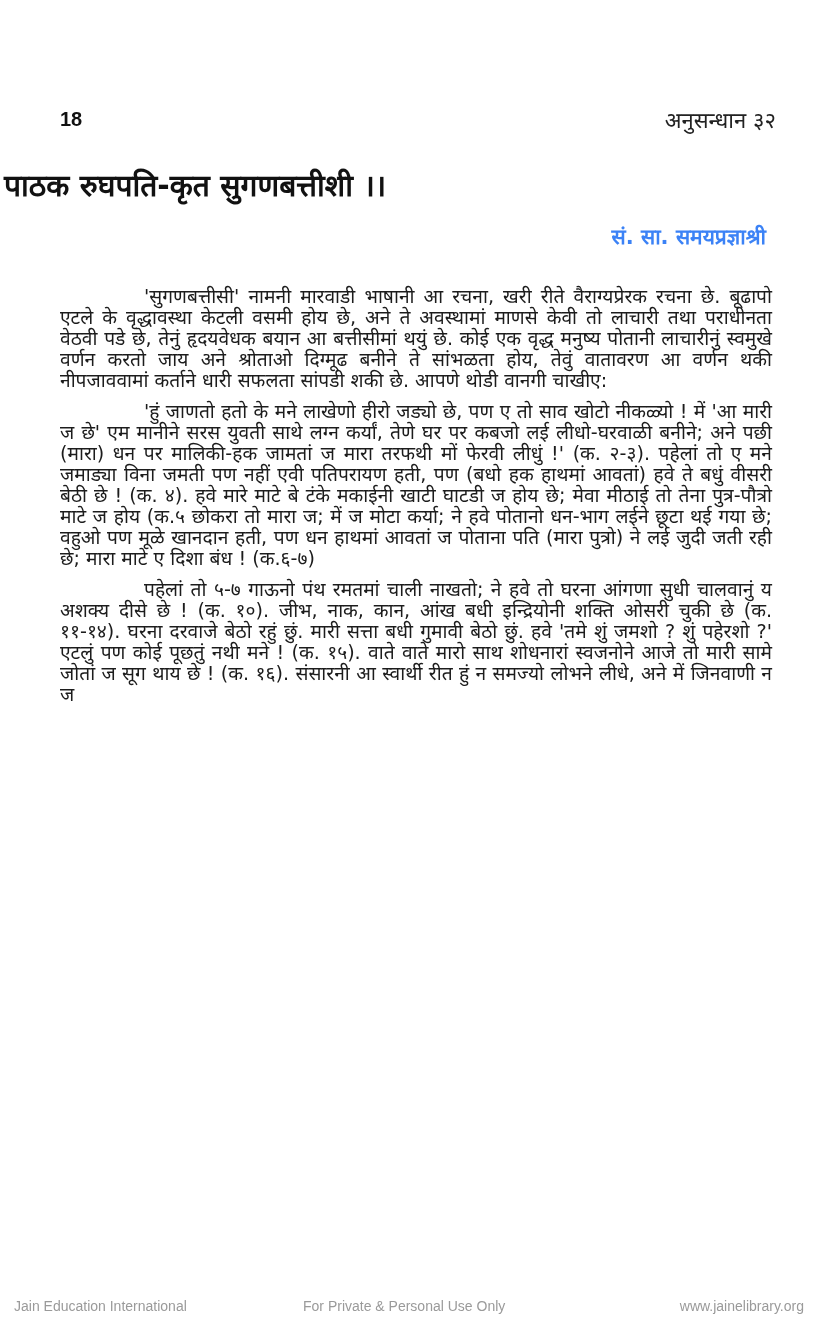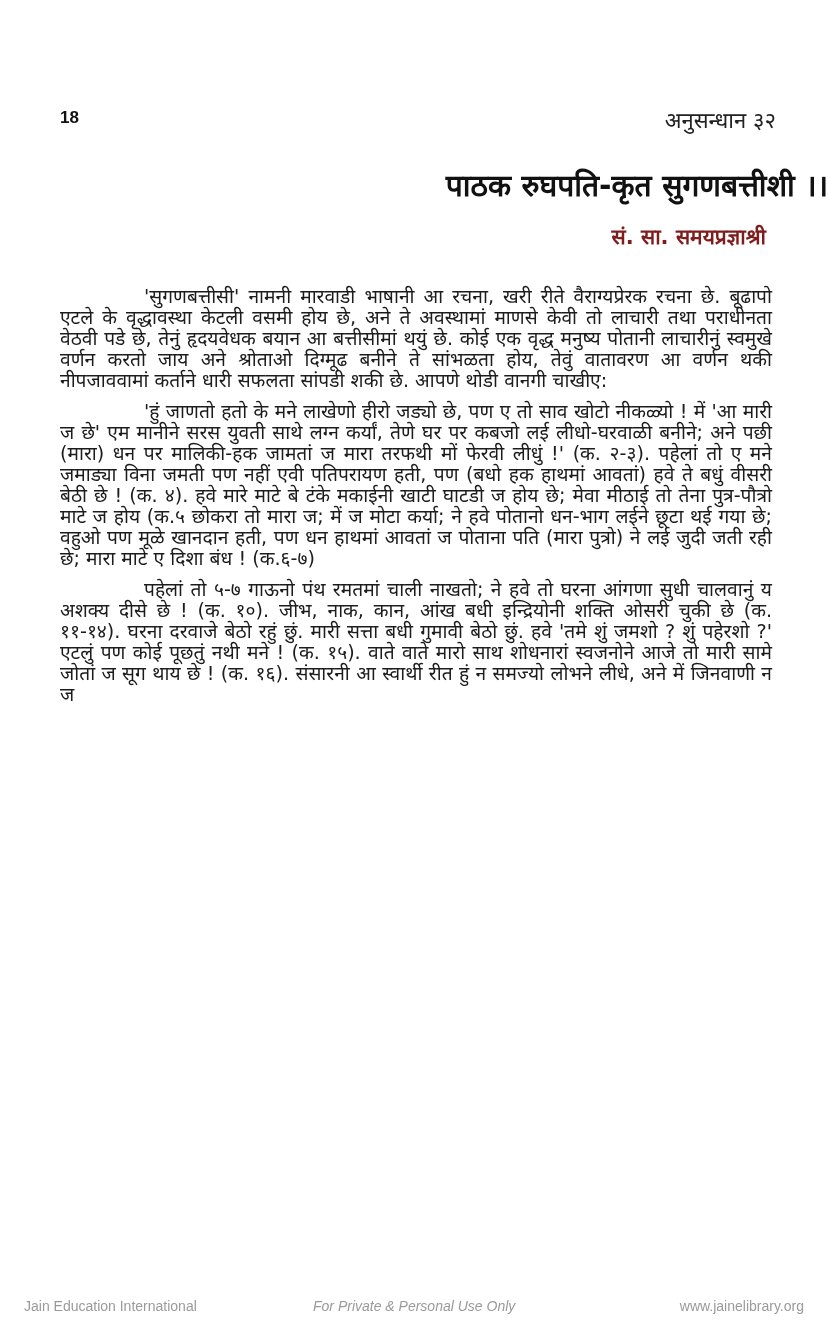--- a/index.html
+++ b/index.html
@@ -14,51 +14,51 @@
       overflow: hidden;
       color: #1a1a1a;
       font-family: "DejaVu Sans", sans-serif;
     }
     .page-number {
       position: absolute;
       left: 60px;
       top: 108px;
       font-family: "Liberation Sans", sans-serif;
       font-weight: bold;
-      font-size: 17px;
+      font-size: 20px;
       color: #111;
     }
     .running-header {
       position: absolute;
       right: 52px;
       top: 104px;
       font-size: 22px;
       color: #222;
       font-family: "DejaVu Sans", sans-serif;
       font-weight: normal;
       margin-left: 40px;
     }
     .title {
       position: absolute;
       left: 0;
       right: 0;
       top: 164px;
-      text-align: right;
+      text-align: left;
       font-size: 30px;
       font-weight: bold;
       color: #111;
-      padding-left: 24px;
+      padding-left: 4px;
     }
     .author {
       position: absolute;
       right: 62px;
       top: 222px;
       font-size: 21px;
       font-weight: bold;
-      color: #7f1d1d;
+      color: #3b82f6;
     }
     .body-text {
       position: absolute;
       left: 60px;
       right: 56px;
       top: 286px;
       font-size: 19.2px;
       line-height: 21px;
       color: #1c1c1c;
       text-align: justify;
@@ -73,24 +73,23 @@
     }
     .footer {
       position: absolute;
       left: 0;
       right: 0;
       top: 1298px;
       height: 24px;
       font-family: "Liberation Sans", sans-serif;
       font-size: 14px;
       color: #9a9a9a;
-      margin-left: 10px;
     }
     .footer .f-left { position: absolute; left: 14px; }
-    .footer .f-center { position: absolute; left: 303px; font-style: italic; }
+    .footer .f-center { position: absolute; left: 303px; }
     .footer .f-right { position: absolute; right: 24px; }
   </style>
 </head>
 <body>
 
 <div>
   <div class="page-number">18</div>
   <div class="running-header">अनुसन्धान ३२</div>
 
   <h1 class="title" style="margin:0;">पाठक रुघपति-कृत सुगणबत्तीशी ।।</h1>

